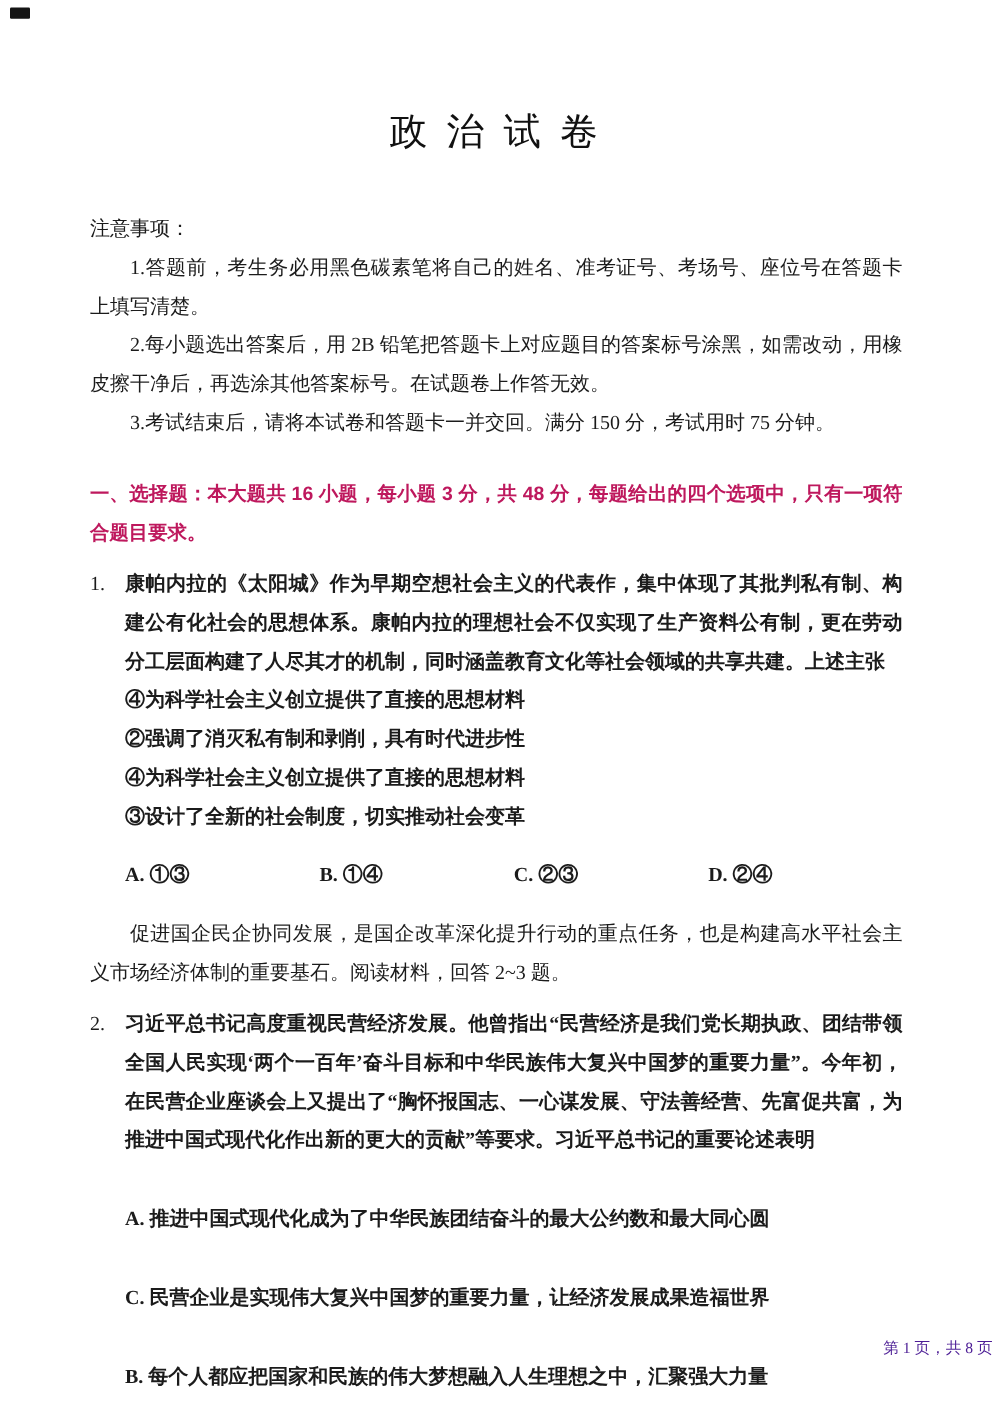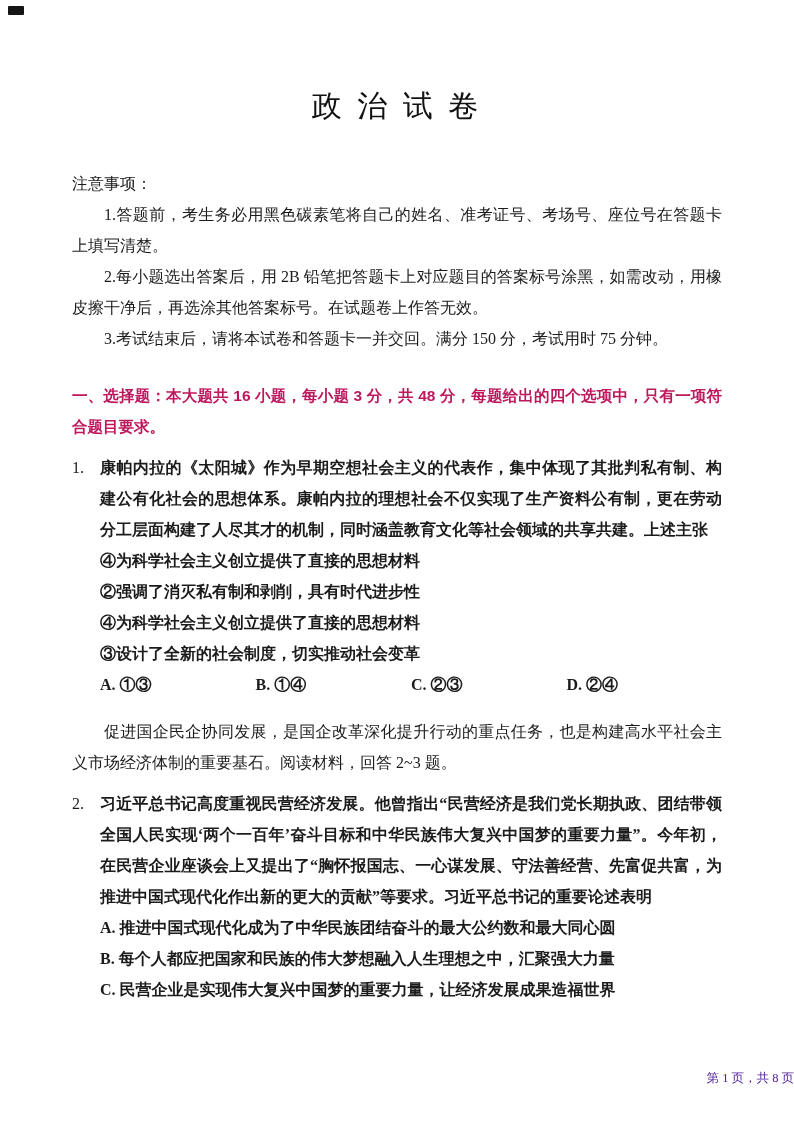--- a/index.html
+++ b/index.html
@@ -48,28 +48,28 @@
     display: flex;
     margin-top: 10px;
   }
   .qnum {
     width: 28px;
     flex: 0 0 28px;
   }
   .qbody { flex: 1; font-weight: bold; }
   .choices-row {
     display: flex;
-    margin-top: 0;
+    margin-top: 16px;
   }
   .choices-row .choice { width: 25%; }
   .passage {
     margin-top: 16px;
     text-indent: 2em;
   }
-  .choice-line { text-align: left; }
+  .choice-line { text-align: left; margin-top: 32px; }
   .footer {
     position: absolute;
     left: 0; right: 0;
     bottom: 28px;
     text-align: right;
     font-size: 12.5px;
     color: #4c1d95;
   }
 </style>
 </head>
@@ -107,20 +107,20 @@
     </div>
   </div>
 
   <p class="passage">促进国企民企协同发展，是国企改革深化提升行动的重点任务，也是构建高水平社会主义市场经济体制的重要基石。阅读材料，回答 2~3 题。</p>
 
   <div class="question">
     <span class="qnum">2.</span>
     <div class="qbody">
       <p>习近平总书记高度重视民营经济发展。他曾指出“民营经济是我们党长期执政、团结带领全国人民实现‘两个一百年’奋斗目标和中华民族伟大复兴中国梦的重要力量”。今年初，在民营企业座谈会上又提出了“胸怀报国志、一心谋发展、守法善经营、先富促共富，为推进中国式现代化作出新的更大的贡献”等要求。习近平总书记的重要论述表明</p>
       <p class="choice-line">A. 推进中国式现代化成为了中华民族团结奋斗的最大公约数和最大同心圆</p>
+      <p class="choice-line">C. 民营企业是实现伟大复兴中国梦的重要力量，让经济发展成果造福世界</p>
       <p class="choice-line">B. 每个人都应把国家和民族的伟大梦想融入人生理想之中，汇聚强大力量</p>
-      <p class="choice-line">C. 民营企业是实现伟大复兴中国梦的重要力量，让经济发展成果造福世界</p>
     </div>
   </div>
 
   <div class="footer">第 1 页，共 8 页</div>
 
 </div>
 
 </body></html>

